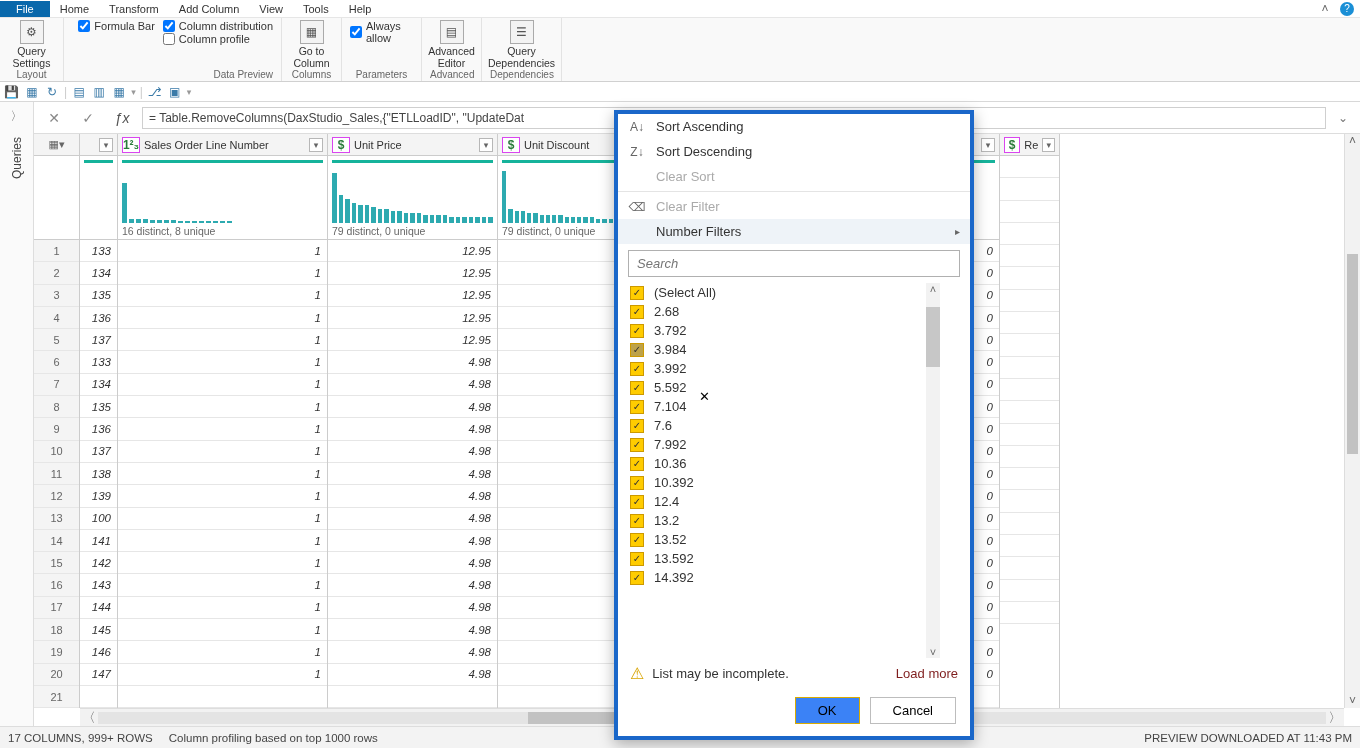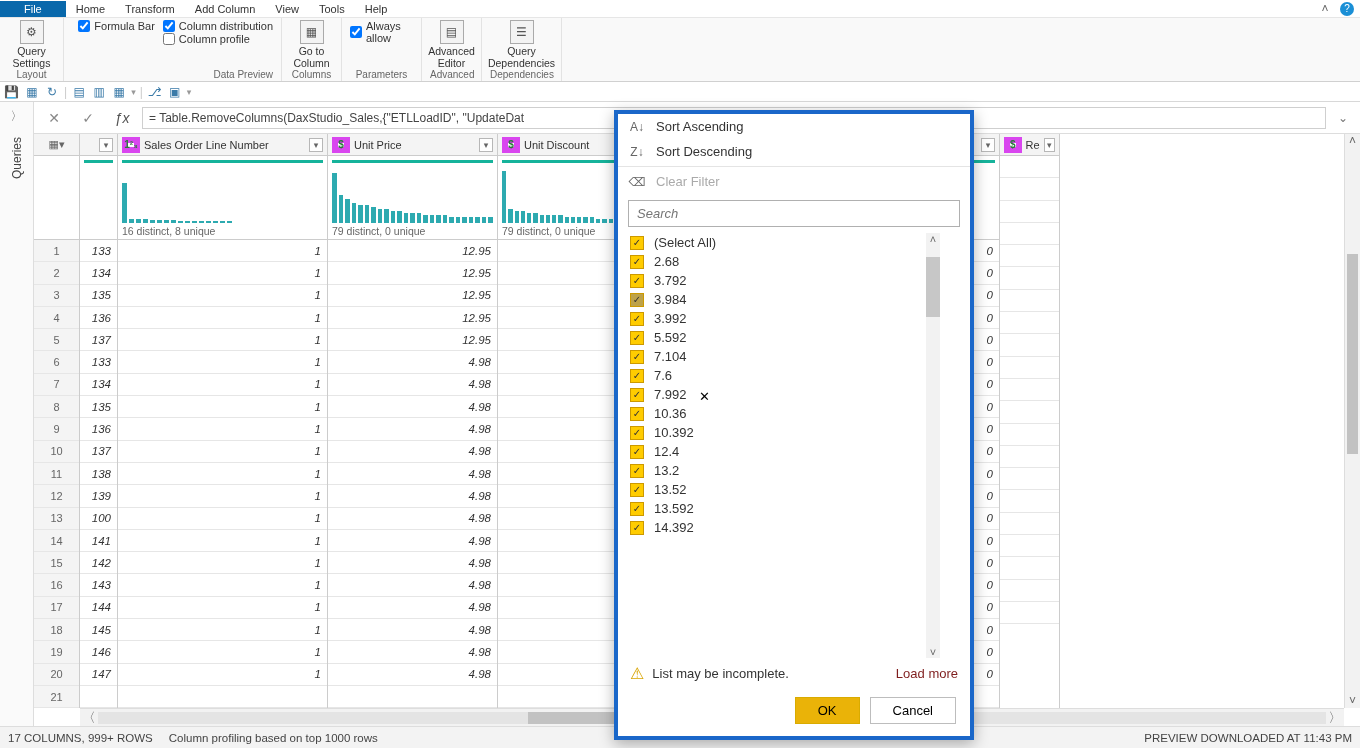--- a/index.html
+++ b/index.html
@@ -1,21 +1,21 @@
 <!DOCTYPE html>
 <html><head>
 <meta charset="utf-8">
 <style>
   * { box-sizing: border-box; margin: 0; padding: 0; }
   html, body { width: 1360px; height: 748px; font-family: "Segoe UI", Arial, sans-serif; font-size: 12px; color: #333; background: #fff; overflow: hidden; }
 
   
   .menu-bar { height: 18px; display: flex; align-items: center; background: #fff; border-bottom: 1px solid #e6e6e6; position: relative; }
   .menu-tab { padding: 2px 10px; font-size: 11px; cursor: pointer; }
-  .menu-tab.file { background: #0968ab; color: #fff; padding: 2px 24px; }
+  .menu-tab.file { background: #0968ab; color: #fff; padding: 2px 16px; }
   .win-ctrl { margin-left: auto; display: flex; gap: 8px; padding-right: 6px; align-items:center; }
   .win-ctrl span { width: 14px; height: 14px; display: inline-flex; align-items:center; justify-content:center; color:#666; font-size:12px; }
 
   
   .ribbon { height: 64px; border-bottom: 1px solid #d0d0d0; display: flex; background: #f9f9f9; }
   .ribbon-group { border-right: 1px solid #e3e3e3; padding: 2px 8px 1px 8px; display: flex; flex-direction: column; justify-content: space-between; }
   .ribbon-group-body { display: flex; gap: 8px; align-items: flex-start; flex: 1; }
   .ribbon-group-label { text-align: center; font-size: 10px; color: #666; }
   .rb-stack { display:flex; flex-direction:column; gap:1px; }
   .rb-chk { display:flex; align-items:center; gap:4px; font-size:11px; }
@@ -44,21 +44,21 @@
   .grid { position:absolute; inset:0; overflow:hidden; }
   .rowhdr-col { position:absolute; left:0; top:0; width:46px; background:#f4f4f4; border-right:1px solid #ccc; z-index:3; }
   .rowhdr-cell { height:22.3px; border-bottom:1px solid #e6e6e6; font-size:11px; display:flex; align-items:center; justify-content:center; color:#666;}
   .rowhdr-cell.hdr { background:#f4f4f4; height:22px; border-bottom:1px solid #ccc;}
   .rowhdr-cell.prof { height:84px; border-bottom:1px solid #ccc; background:#fff;}
 
   .cols-area { position:absolute; left:46px; right:0; top:0; bottom:18px; overflow:hidden; }
   .cols-inner { display:flex; }
   .col { border-right:1px solid #ccc; display:flex; flex-direction:column; flex-shrink:0; }
   .col-head { height:22px; background:#f4f4f4; border-bottom:1px solid #ccc; display:flex; align-items:center; gap:4px; padding:0 4px; font-size:11px; position:relative;}
-  .type-ico { width:18px; height:16px; border:6px solid #d946ef; background:#fff; display:inline-flex; align-items:center; justify-content:center; color:#2a7a3a; font-size:10px; font-weight:bold;}
+  .type-ico { width:18px; height:16px; border:1px solid #d946ef; background:#fff; display:inline-flex; align-items:center; justify-content:center; color:#2a7a3a; font-size:12px; font-weight:bold;}
   .col-head .dd { margin-left:auto; width:14px; height:14px; border:1px solid #b7b7b7; background:#fff; display:flex; align-items:center; justify-content:center; color:#666; font-size:9px;}
   .col-profile { height:84px; border-bottom:1px solid #ccc; padding:4px 4px 2px 4px; display:flex; flex-direction:column; }
   .qbar { height:3px; background:#16b39b; margin-bottom:3px; }
   .bars { flex:1; display:flex; align-items:flex-end; gap:2px; }
   .bars span { width:5px; background:#2daab0; }
   .dist-label { font-size:10.5px; color:#666; padding-top:2px;}
   .cell { height:22.3px; border-bottom:1px solid #e6e6e6; padding:0 6px; font-size:11.5px; display:flex; align-items:center; font-style:italic; }
   .cell.num { justify-content:flex-end; }
 
   .hscroll { position:absolute; left:46px; right:16px; bottom:0; height:18px; border-top:1px solid #ddd; display:flex; align-items:center; background:#f2f2f2;}
@@ -91,21 +91,21 @@
   .fp-row .cb { width:14px; height:14px; background:#ffcc00; border:1px solid #cc9900; display:inline-flex; align-items:center; justify-content:center; color:#333; font-size:10px;}
   .fp-row.hovered .cb { background:#bda24a; }
   .fp-scroll { position:absolute; right:8px; top:0; bottom:0; width:14px; background:#f2f2f2;}
   .fp-scroll .th { position:absolute; top:24px; left:0; right:0; height:60px; background:#c7c7c7;}
   .fp-scroll .ar { position:absolute; left:0; right:0; text-align:center; color:#666; font-size:11px;}
   .fp-warn { display:flex; align-items:center; gap:8px; padding:6px 12px; font-size:13px;}
   .fp-warn .tri { color:#d8a400; font-size:16px;}
   .fp-warn .load { margin-left:auto; color:#7f1d1d;}
   .fp-buttons { display:flex; gap:10px; justify-content:flex-end; padding:8px 14px 12px;}
   .fp-buttons button { padding:5px 22px; font-size:13px; border:1px solid #bdbdbd; background:#fff; }
-  .fp-buttons button.ok { background:#eab308; border-color:#d9ab00; }
+  .fp-buttons button.ok { background:#3b82f6; border-color:#d9ab00; }
 
   .cursor-x { position:absolute; left:699px; top:389px; font-size:13px; color:#000; z-index:200; pointer-events:none;}
 </style>
 </head>
 <body>
 
 <div class="menu-bar">
   <div class="menu-tab file">File</div>
   <div class="menu-tab">Home</div>
   <div class="menu-tab">Transform</div>
@@ -581,25 +581,33 @@
 
 <div class="filter-popup">
   <div class="fp-item">
     <span class="fp-ico">A↓</span>
     <span>Sort Ascending</span>
   </div>
   <div class="fp-item">
     <span class="fp-ico">Z↓</span>
     <span>Sort Descending</span>
   </div>
+  <div class="fp-item disabled">
+    <span class="fp-ico"></span>
+      <span>Clear Sort</span>
+  </div>
   <div class="fp-sep"></div>
   <div class="fp-item disabled">
     <span class="fp-ico">⌫</span>
     <span>Clear Filter</span>
   </div>
+  <div class="fp-item hover">
+    <span class="fp-ico"></span>
+      <span>Number Filters</span>
+  </div>
   <div class="fp-search">
     <input type="text" placeholder="Search" style="">
   </div>
   <div class="fp-list">
     <div class="fp-list-inner" id="fplist">
         <div class="fp-row">
           <span class="cb">✓</span>
           <span>(Select All)</span>
         </div>
         <div class="fp-row">

